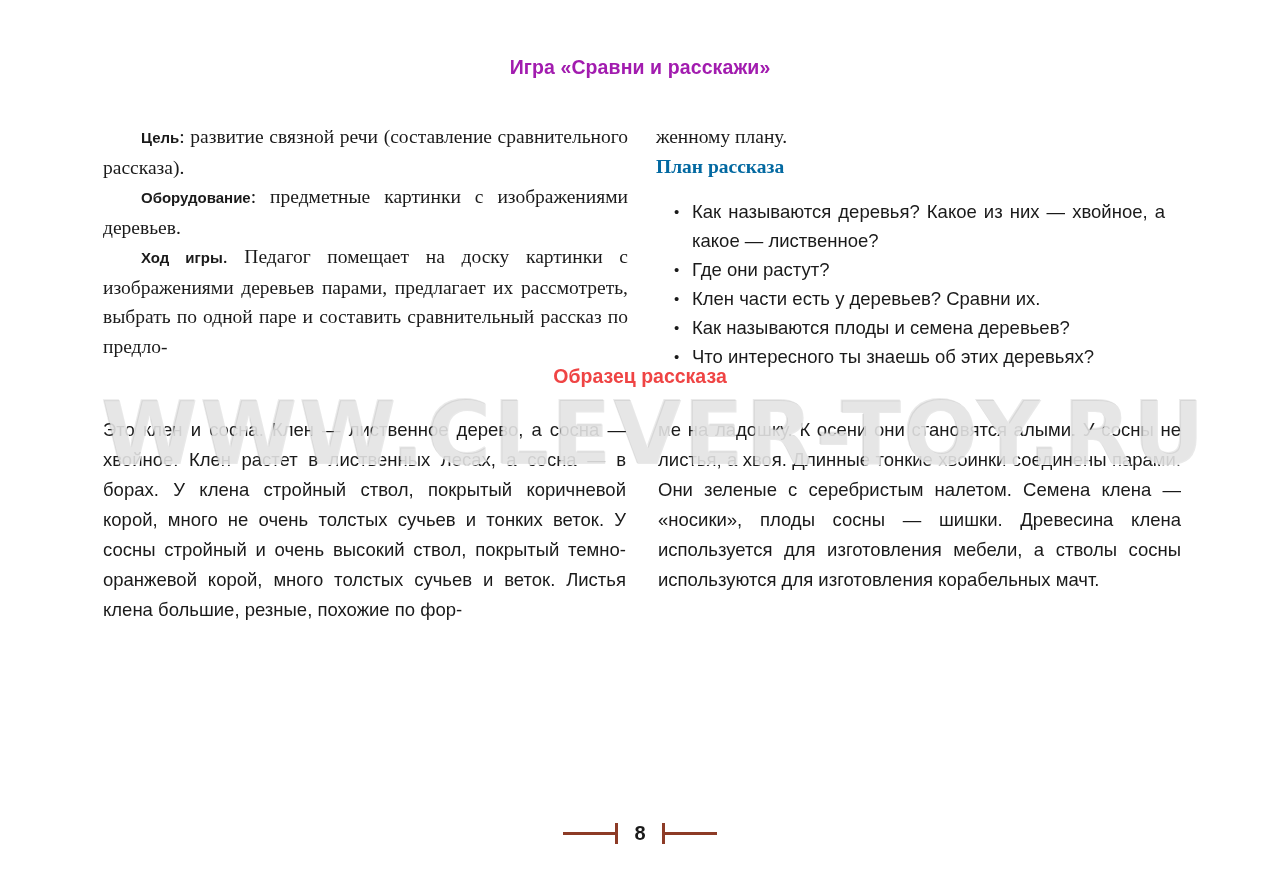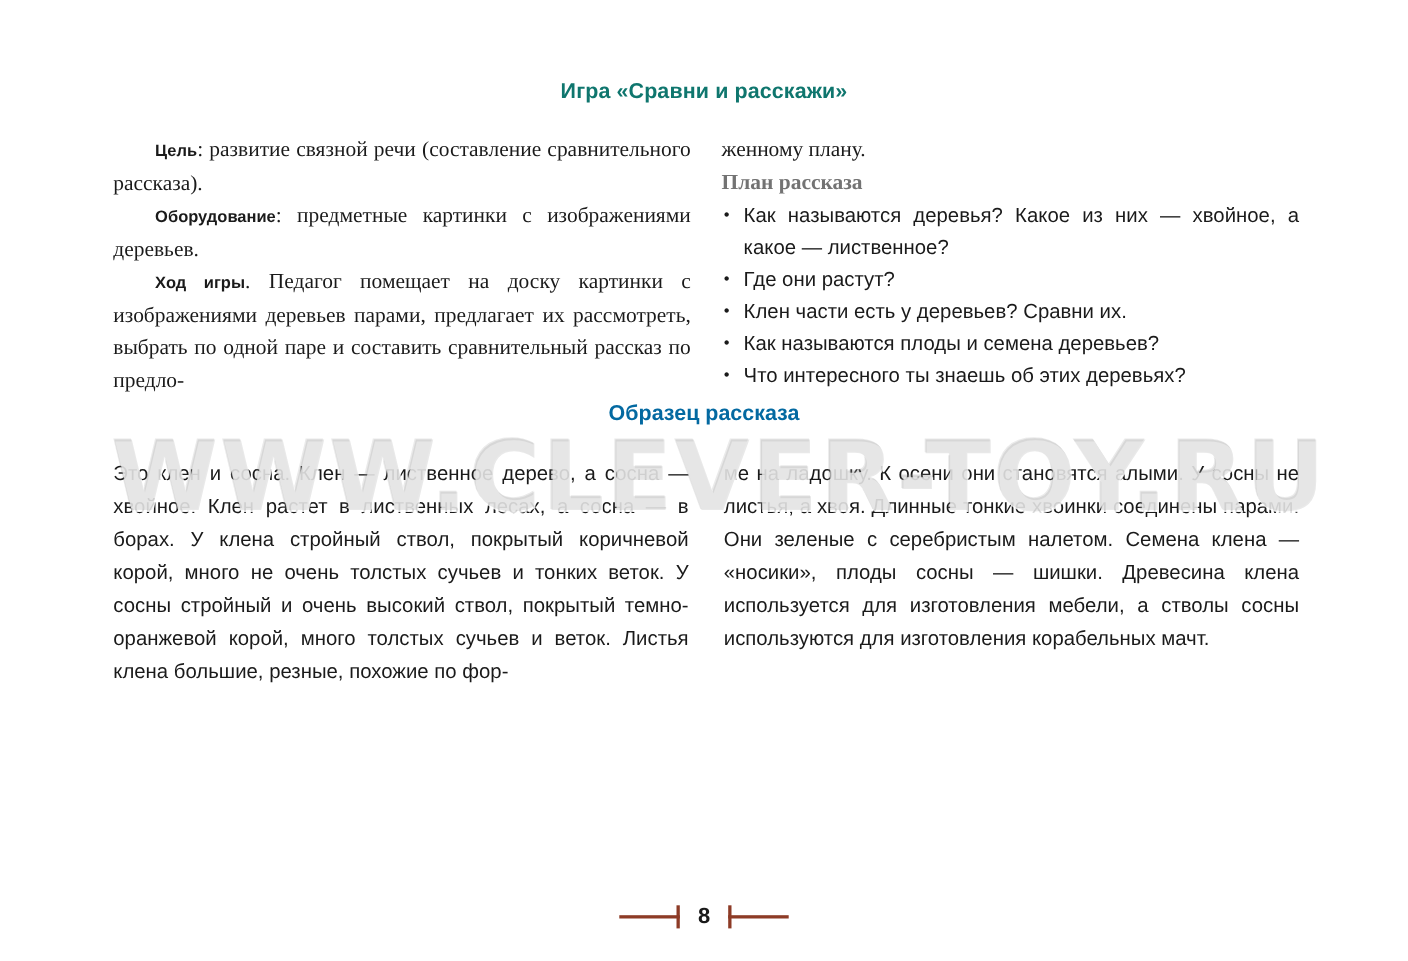--- a/index.html
+++ b/index.html
@@ -20,28 +20,28 @@
     position: absolute;
     left: 0; top: 0;
     width: 1280px;
     height: 874px;
   }
 
   
   .game-title {
     position: absolute;
     left: 0;
-    top: 72px;
+    top: 56px;
     width: 1280px;
     text-align: center;
     font-family: "Liberation Sans", sans-serif;
     font-weight: bold;
     font-size: 19.5px;
     letter-spacing: 0.1px;
-    color: #0f766e;
+    color: #a21caf;
   }
 
   
   .cols {
     position: absolute;
     top: 122px;
     left: 103px;
     width: 1078px;
     display: flex;
     justify-content: space-between;
@@ -65,25 +65,25 @@
     font-weight: bold;
     font-size: 15px;
   }
 
   .plan-head {
     margin: 0;
     font-family: "Liberation Sans", sans-serif;
     font-weight: bold;
     font-size: 19.5px;
     line-height: 30px;
-    color: #737373;
+    color: #0369a1;
   }
   ul.plan {
     list-style: none;
-    margin: 0;
+    margin: 16px;
     padding: 0;
   }
   ul.plan li {
     position: relative;
     padding-left: 20px;
     font-family: "Liberation Sans", sans-serif;
     font-size: 18.5px;
     line-height: 29px;
     text-align: justify;
     text-justify: inter-word;
@@ -100,21 +100,21 @@
   
   .sample-head {
     position: absolute;
     left: 0;
     top: 365px;
     width: 1280px;
     text-align: center;
     font-family: "Liberation Sans", sans-serif;
     font-weight: bold;
     font-size: 19.5px;
-    color: #0369a1;
+    color: #ef4444;
   }
 
   
   .story {
     position: absolute;
     top: 415px;
     left: 103px;
     width: 1078px;
     display: flex;
     justify-content: space-between;

